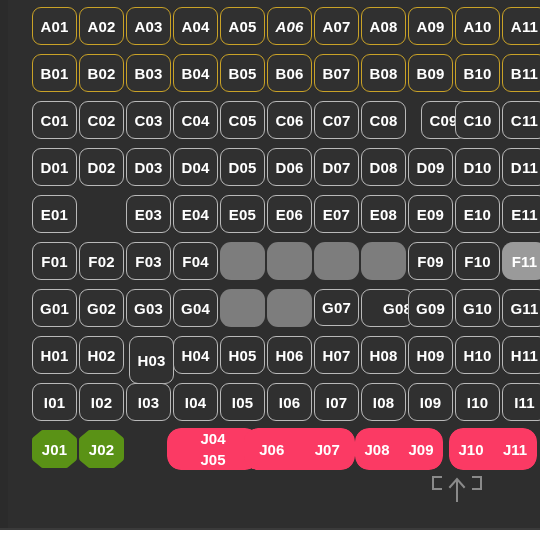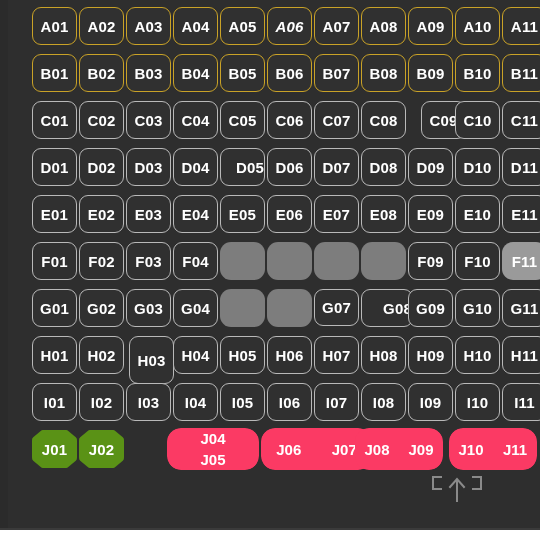--- a/index.html
+++ b/index.html
@@ -249,21 +249,21 @@
         </div>
         <div class="seat state-available" style="left: 79px; top: 148px; width: 45px; height: 38px;">
           <span>D02</span>
         </div>
         <div class="seat state-available" style="left: 126px; top: 148px; width: 45px; height: 38px;">
           <span>D03</span>
         </div>
         <div class="seat state-available" style="left: 173px; top: 148px; width: 45px; height: 38px;">
           <span>D04</span>
         </div>
-        <div class="seat state-available" style="left: 220px; top: 148px; width: 45px; height: 38px; justify-content: flex-end;">
+        <div class="seat state-available" style="left: 220px; top: 148px; width: 45px; height: 38px;">
           <span>D05</span>
         </div>
         <div class="seat state-available" style="left: 267px; top: 148px; width: 45px; height: 38px;">
           <span>D06</span>
         </div>
         <div class="seat state-available" style="left: 314px; top: 148px; width: 45px; height: 38px;">
           <span>D07</span>
         </div>
         <div class="seat state-available" style="left: 361px; top: 148px; width: 45px; height: 38px;">
           <span>D08</span>
@@ -272,23 +272,20 @@
           <span>D09</span>
         </div>
         <div class="seat state-available" style="left: 455px; top: 148px; width: 45px; height: 38px;">
           <span>D10</span>
         </div>
         <div class="seat state-available" style="left: 502px; top: 148px; width: 45px; height: 38px;">
           <span>D11</span>
         </div>
         <div class="seat state-available" style="left: 32px; top: 195px; width: 45px; height: 38px;">
           <span>E01</span>
-        </div>
-        <div class="seat state-available" style="left: 79px; top: 195px; width: 45px; height: 38px;">
-          <span>E02</span>
         </div>
         <div class="seat state-available" style="left: 126px; top: 195px; width: 45px; height: 38px;">
           <span>E03</span>
         </div>
         <div class="seat state-available" style="left: 173px; top: 195px; width: 45px; height: 38px;">
           <span>E04</span>
         </div>
         <div class="seat state-available" style="left: 220px; top: 195px; width: 45px; height: 38px;">
           <span>E05</span>
         </div>
@@ -447,21 +444,21 @@
         </div>
         <div class="seat state-selected" style="left: 79px; top: 430px; width: 45px; height: 38px;">
           <span>J02</span>
         </div>
       </div>
     <div class="grid-layer" id="couch-layer">
         <div class="couch pair" style="left: 167px; top: 428px; width: 92px; flex-direction: column;">
           <div class="half">J04</div>
           <div class="half">J05</div>
         </div>
-        <div class="couch pair" style="left: 261px; top: 428px; width: 111px;">
+        <div class="couch pair" style="left: 244px; top: 428px; width: 111px;">
           <div class="half">J06</div>
           <div class="half">J07</div>
         </div>
         <div class="couch pair" style="left: 355px; top: 428px; width: 88px;">
           <div class="half">J08</div>
           <div class="half">J09</div>
         </div>
         <div class="couch pair" style="left: 449px; top: 428px; width: 88px;">
           <div class="half">J10</div>
           <div class="half">J11</div>

